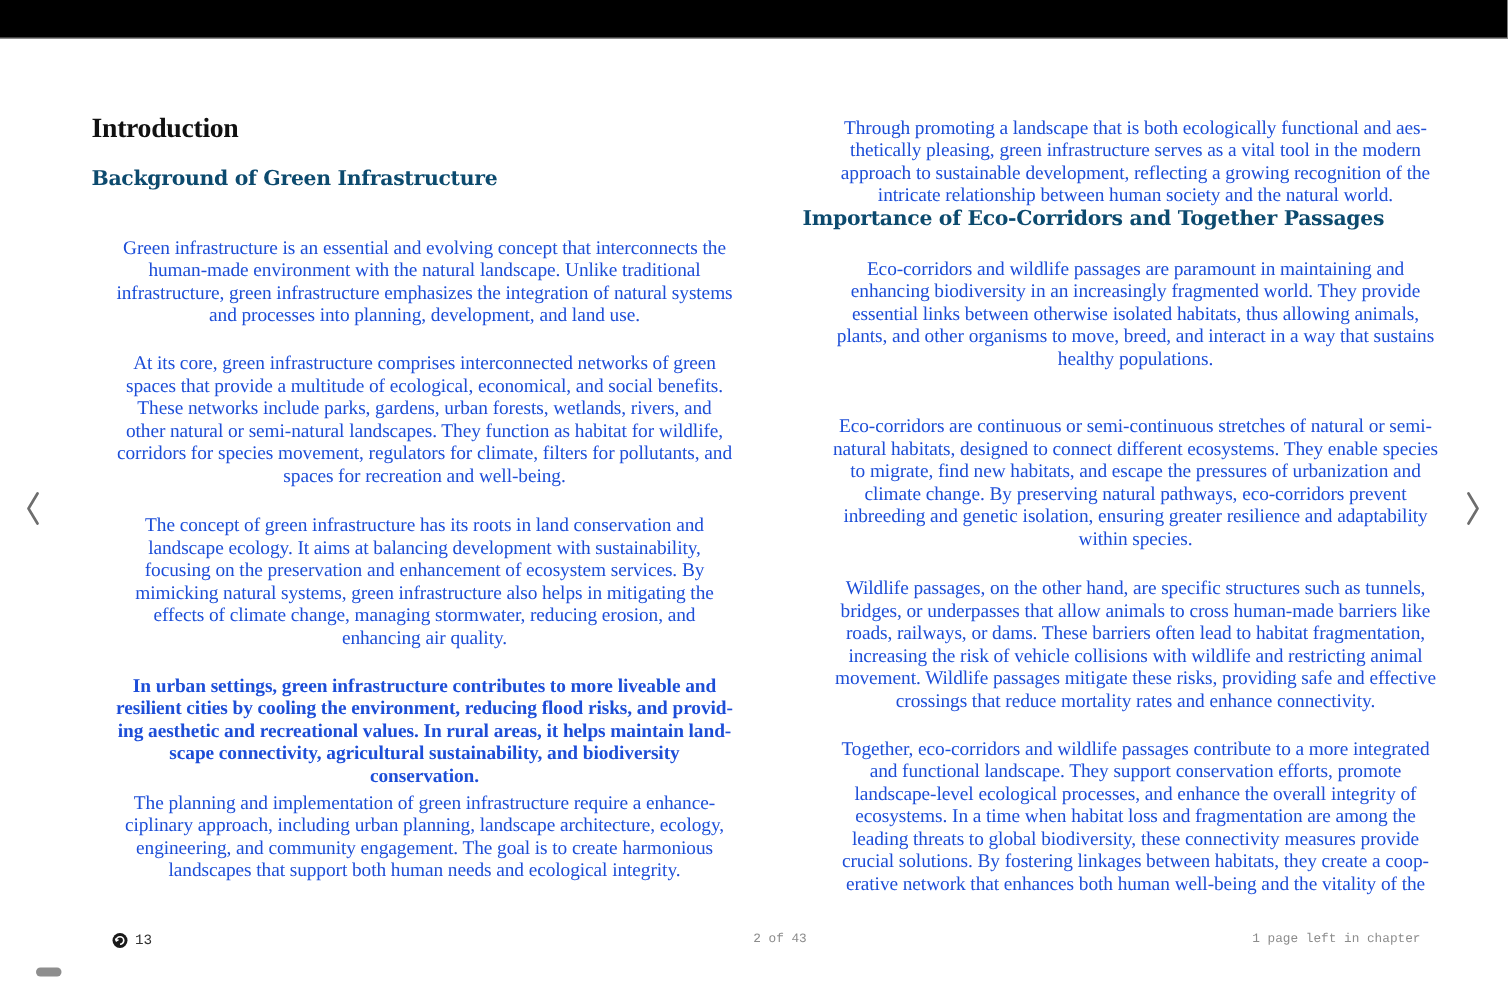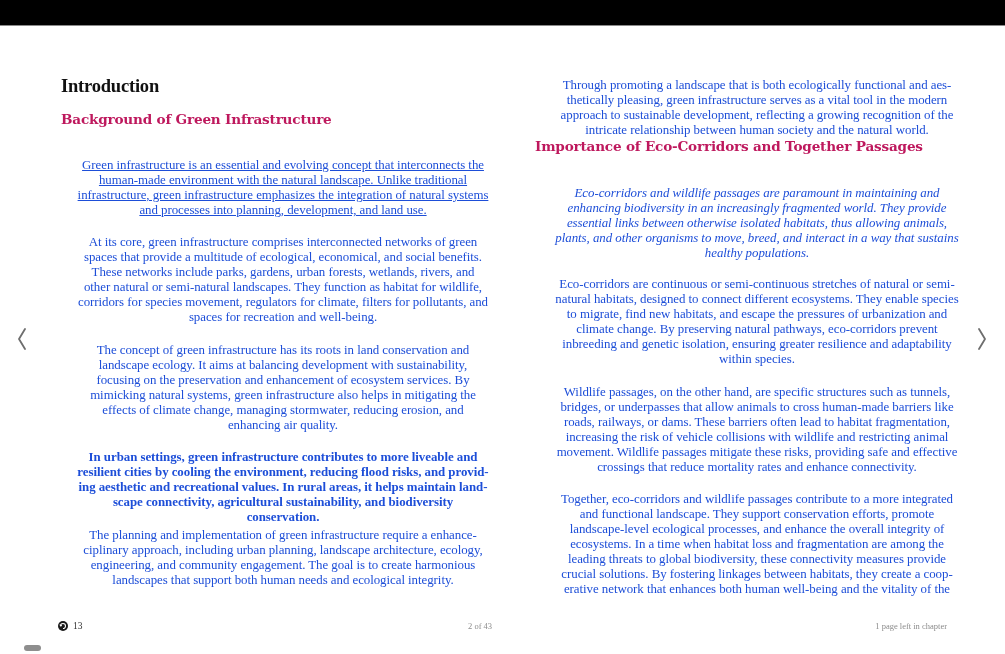--- a/index.html
+++ b/index.html
@@ -12,50 +12,50 @@
   .col { position:absolute; top:0; width:412px; }
   .col.left { left:61px; }
   .col.right { left:535px; }
   .txt {
     font-family:"Liberation Serif", "DejaVu Serif", serif;
     font-size:12.9px; line-height:15px; margin:16px; color:#1d4ed8;
     letter-spacing:-0.05px;
     text-align:center;
   }
   .h1 { position:absolute; font-family:Liberation Serif, serif; font-weight:bold; font-size:18.5px; line-height:22px; margin:0; color:#111; letter-spacing:-0.2px; }
-  .h2 { position:absolute; font-family:"DejaVu Serif", serif; font-weight:bold; font-size:13.6px; line-height:18px; margin:0; color:#be185d; letter-spacing:-0.2px; }
+  .h2 { position:absolute; font-family:"DejaVu Serif", serif; font-weight:bold; font-size:13.6px; line-height:18px; margin:0; color:#0c4a6e; letter-spacing:-0.2px; }
   .p { position:absolute; left:0; width:412px; }
   .nav-arrow { position:absolute; top:322px; width:24px; height:34px; cursor:pointer; display:flex; align-items:center; justify-content:center; }
   .nav-arrow svg { display:block; }
-  .footer-item { position:absolute; top:621px; font-family:Liberation Serif, serif; font-size:8.5px; color:#8c8c8c; }
+  .footer-item { position:absolute; top:621px; font-family:Liberation Mono, monospace; font-size:8.5px; color:#8c8c8c;margin-left:17px; }
   .footer-left { left:58px; display:flex; align-items:center; gap:5px; color:#333; font-size:9.5px; }
   .footer-left .icon { width:10px; height:10px; border-radius:50%; background:#1a1a1a; display:inline-flex; align-items:center; justify-content:center; }
-  .footer-center { left:468px; width:70px; text-align:left; }
+  .footer-center { left:468px; width:70px; text-align:center; }
   .footer-right { right:58px; }
   .scroll-handle { position:absolute; left:24px; top:645px; width:17px; height:6px; border-radius:3px; background:#8e8e8e; cursor:pointer; }
 </style>
 </head>
 <body>
 
 <div class="topbar"></div>
 
 <div class="col left">
   <h1 class="h1" style="top:75px;">Introduction</h1>
   <h2 class="h2" style="top:110px;">Background of Green Infrastructure</h2>
-  <p class="txt p" style="top:142px;text-decoration:underline;">Green infrastructure is an essential and evolving concept that interconnects the human-made environment with the natural landscape. Unlike tradi­tional infrastructure, green infrastructure emphasizes the integration of nat­ural systems and processes into planning, development, and land use.</p>
+  <p class="txt p" style="top:142px;">Green infrastructure is an essential and evolving concept that interconnects the human-made environment with the natural landscape. Unlike tradi­tional infrastructure, green infrastructure emphasizes the integration of nat­ural systems and processes into planning, development, and land use.</p>
   <p class="txt p" style="top:219px;">At its core, green infrastructure comprises interconnected networks of green spaces that provide a multitude of ecological, economical, and social bene­fits. These networks include parks, gardens, urban forests, wetlands, rivers, and other natural or semi-natural landscapes. They function as habitat for wildlife, corridors for species movement, regulators for climate, filters for pollutants, and spaces for recreation and well-being.</p>
   <p class="txt p" style="top:327px;">The concept of green infrastructure has its roots in land conservation and landscape ecology. It aims at balancing development with sustainability, focusing on the preservation and enhancement of ecosystem services. By mimicking natural systems, green infrastructure also helps in mitigating the effects of climate change, managing stormwater, reducing erosion, and enhancing air quality.</p>
   <p class="txt p" style="top:434px;font-weight:bold;">In urban settings, green infrastructure contributes to more liveable and resilient cities by cooling the environment, reducing flood risks, and provid­ing aesthetic and recreational values. In rural areas, it helps maintain land­scape connectivity, agricultural sustainability, and biodiversity conservation.</p>
   <p class="txt p" style="top:512px;">The planning and implementation of green infrastructure require a enhance­ciplinary approach, including urban planning, landscape architecture, ecolo­gy, engineering, and community engagement. The goal is to create harmonious landscapes that support both human needs and ecological integrity.</p>
 </div>
 
 <div class="col right">
   <p class="txt p" style="top:62px;">Through promoting a landscape that is both ecologically functional and aes­thetically pleasing, green infrastructure serves as a vital tool in the modern approach to sustainable development, reflecting a growing recognition of the intricate relationship between human society and the natural world.</p>
   <h2 class="h2" style="top:137px;">Importance of Eco-Corridors and Together Passages</h2>
-  <p class="txt p" style="top:170px;font-style:italic;">Eco-corridors and wildlife passages are paramount in maintaining and enhancing biodiversity in an increasingly fragmented world. They provide essential links between otherwise isolated habitats, thus allowing animals, plants, and other organisms to move, breed, and interact in a way that sus­tains healthy populations.</p>
+  <p class="txt p" style="top:156px;">Eco-corridors and wildlife passages are paramount in maintaining and enhancing biodiversity in an increasingly fragmented world. They provide essential links between otherwise isolated habitats, thus allowing animals, plants, and other organisms to move, breed, and interact in a way that sus­tains healthy populations.</p>
   <p class="txt p" style="top:261px;">Eco-corridors are continuous or semi-continuous stretches of natural or semi-natural habitats, designed to connect different ecosystems. They enable species to migrate, find new habitats, and escape the pressures of urbanization and climate change. By preserving natural pathways, eco-corri­dors prevent inbreeding and genetic isolation, ensuring greater resilience and adaptability within species.</p>
   <p class="txt p" style="top:369px;">Wildlife passages, on the other hand, are specific structures such as tunnels, bridges, or underpasses that allow animals to cross human-made barriers like roads, railways, or dams. These barriers often lead to habitat fragmenta­tion, increasing the risk of vehicle collisions with wildlife and restricting ani­mal movement. Wildlife passages mitigate these risks, providing safe and effective crossings that reduce mortality rates and enhance connectivity.</p>
   <p class="txt p" style="top:476px;">Together, eco-corridors and wildlife passages contribute to a more inte­grated and functional landscape. They support conservation efforts, pro­mote landscape-level ecological processes, and enhance the overall integrity of ecosystems. In a time when habitat loss and fragmentation are among the leading threats to global biodiversity, these connectivity measures provide crucial solutions. By fostering linkages between habitats, they create a coop­erative network that enhances both human well-being and the vitality of the</p>
 </div>
 
 <div class="nav-arrow" style="left:10px;">
   <svg width="10" height="22" viewBox="0 0 10 22">
     <polyline points="8,1 2,11 8,21" fill="none" stroke="#6e6e6e" stroke-width="1.8" stroke-linecap="round" stroke-linejoin="round"></polyline>
   </svg>
 </div>

